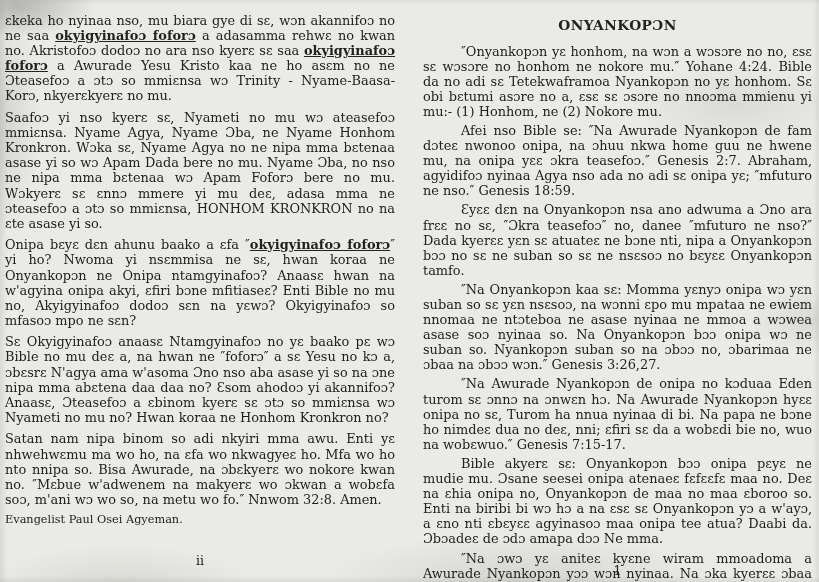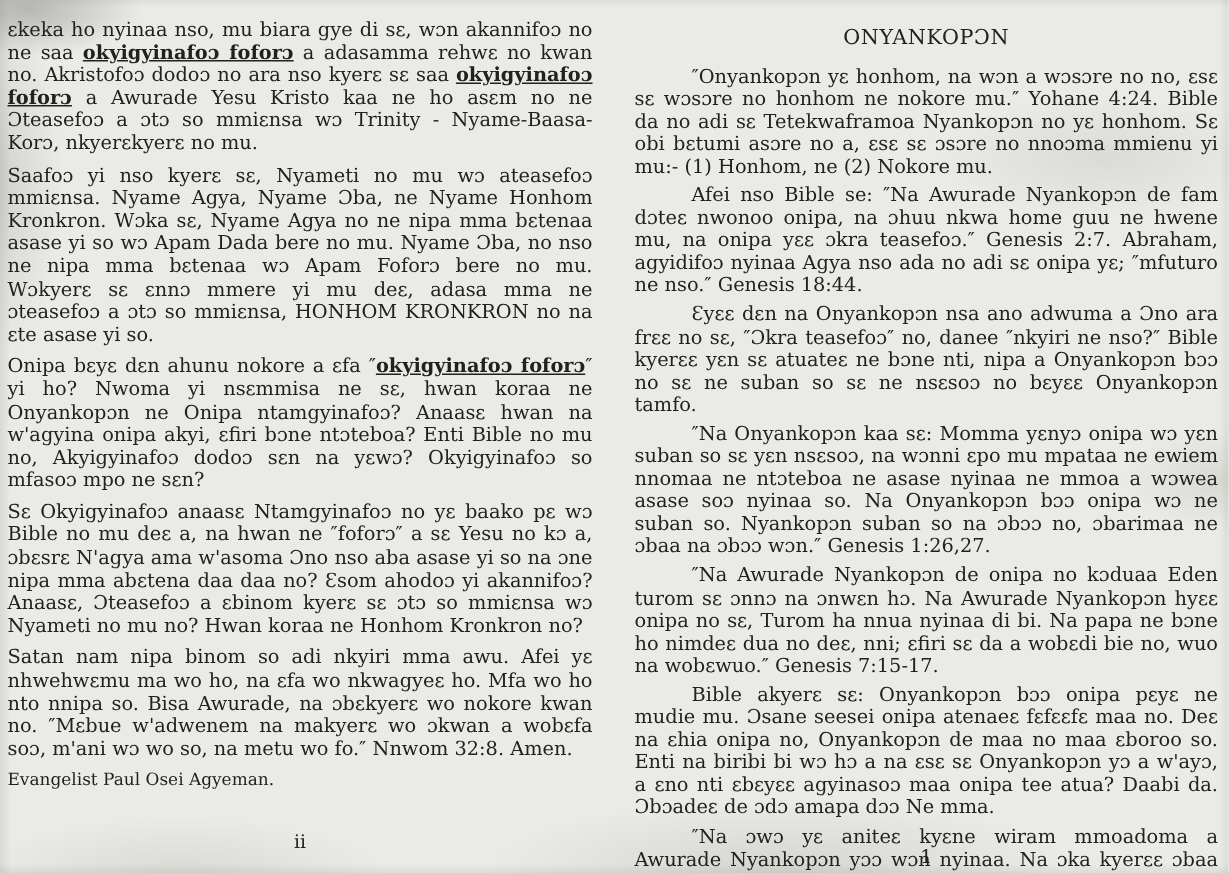--- a/index.html
+++ b/index.html
@@ -30,21 +30,21 @@
   .page-right { left: 423px; top: 16px; width: 389px; }
   p.body-par {
     margin: 0 0 6.5px 0;
     text-align: justify;
     font-size: 12.9px;
     line-height: 15.1px;
   }
   .page-right p.body-par { text-indent: 38px; margin-bottom: 4px; }
   .bu { font-weight: bold; text-decoration: underline; }
   .chapter-title {
-    text-align: center; font-weight: normal;
+    text-align: center; font-weight: bold;
     font-size: 13.8px; line-height: 18.5px;
     letter-spacing: 0.4px;
     margin-bottom: 9px;
   }
   .chapter-title .tl2 { text-decoration: underline; }
   .signature {
     margin-top: 3px;
     font-size: 11.3px; line-height: 14.8px;
     text-align: left;
   }
@@ -56,37 +56,37 @@
   .pagenum-right { left: 423px; top: 563px; width: 389px; }
 </style>
 </head>
 <body>
 
 <div class="scan-artifacts"></div>
 
 <div class="page page-left">
   <p class="body-par"><span>ɛkeka ho nyinaa nso, mu biara gye di sɛ, wɔn akannifoɔ no ne saa </span><span class="bu">okyigyinafoɔ foforɔ</span><span> a adasamma rehwɛ no kwan no. Akristofoɔ dodoɔ no ara nso kyerɛ sɛ saa </span><span class="bu">okyigyinafoɔ foforɔ</span><span> a Awurade Yesu Kristo kaa ne ho asɛm no ne Ɔteasefoɔ a ɔtɔ so mmiɛnsa wɔ Trinity - Nyame-Baasa-Korɔ, nkyerɛkyerɛ no mu.</span></p>
   <p class="body-par"><span>Saafoɔ yi nso kyerɛ sɛ, Nyameti no mu wɔ ateasefoɔ mmiɛnsa. Nyame Agya, Nyame Ɔba, ne Nyame Honhom Kronkron. Wɔka sɛ, Nyame Agya no ne nipa mma bɛtenaa asase yi so wɔ Apam Dada bere no mu. Nyame Ɔba, no nso ne nipa mma bɛtenaa wɔ Apam Foforɔ bere no mu. Wɔkyerɛ sɛ ɛnnɔ mmere yi mu deɛ, adasa mma ne ɔteasefoɔ a ɔtɔ so mmiɛnsa, HONHOM KRONKRON no na ɛte asase yi so.</span></p>
-  <p class="body-par"><span>Onipa bɛyɛ dɛn ahunu nokore a ɛfa ″</span><span class="bu">okyigyinafoɔ foforɔ</span><span>″ yi ho? Nwoma yi nsɛmmisa ne sɛ, hwan koraa ne Onyankopɔn ne Onipa ntamgyinafoɔ? Anaasɛ hwan na w'agyina onipa akyi, ɛfiri bɔne ntɔteboa? Enti Bible no mu no, Akyigyinafoɔ dodoɔ sɛn na yɛwɔ? Okyigyinafoɔ so mfasoɔ mpo ne sɛn?</span></p>
+  <p class="body-par"><span>Onipa bɛyɛ dɛn ahunu baako a ɛfa ″</span><span class="bu">okyigyinafoɔ foforɔ</span><span>″ yi ho? Nwoma yi nsɛmmisa ne sɛ, hwan koraa ne Onyankopɔn ne Onipa ntamgyinafoɔ? Anaasɛ hwan na w'agyina onipa akyi, ɛfiri bɔne mfitiaseɛ? Enti Bible no mu no, Akyigyinafoɔ dodoɔ sɛn na yɛwɔ? Okyigyinafoɔ so mfasoɔ mpo ne sɛn?</span></p>
   <p class="body-par"><span>Sɛ Okyigyinafoɔ anaasɛ Ntamgyinafoɔ no yɛ baako pɛ wɔ Bible no mu deɛ a, na hwan ne ″foforɔ″ a sɛ Yesu no kɔ a, ɔbɛsrɛ N'agya ama w'asoma Ɔno nso aba asase yi so na ɔne nipa mma abɛtena daa daa no? Ɛsom ahodoɔ yi akannifoɔ? Anaasɛ, Ɔteasefoɔ a ɛbinom kyerɛ sɛ ɔtɔ so mmiɛnsa wɔ Nyameti no mu no? Hwan koraa ne Honhom Kronkron no?</span></p>
-  <p class="body-par"><span>Satan nam nipa binom so adi nkyiri mma awu. Afei yɛ nhwehwɛmu ma wo ho, na ɛfa wo nkwagyeɛ ho. Mfa wo ho nto nnipa so. Bisa Awurade, na ɔbɛkyerɛ wo nokore kwan no. ″Mɛbue w'adwenem na makyerɛ wo ɔkwan a wobɛfa soɔ, m'ani wɔ wo so, na metu wo fo.″ Nnwom 32:8. Amen.</span></p>
+  <p class="body-par"><span>Satan nam nipa binom so adi nkyiri mma awu. Enti yɛ nhwehwɛmu ma wo ho, na ɛfa wo nkwagyeɛ ho. Mfa wo ho nto nnipa so. Bisa Awurade, na ɔbɛkyerɛ wo nokore kwan no. ″Mɛbue w'adwenem na makyerɛ wo ɔkwan a wobɛfa soɔ, m'ani wɔ wo so, na metu wo fo.″ Nnwom 32:8. Amen.</span></p>
   <div class="signature">
     <div>Evangelist Paul Osei Agyeman.</div>
 
   </div>
 </div>
 
 <div class="pagenum pagenum-left">ii</div>
 
 <div class="page page-right">
   <div class="chapter-title">
     <div class="tl1">ONYANKOPƆN</div>
   </div>
   <p class="body-par"><span>″Onyankopɔn yɛ honhom, na wɔn a wɔsɔre no no, ɛsɛ sɛ wɔsɔre no honhom ne nokore mu.″ Yohane 4:24. Bible da no adi sɛ Tetekwaframoa Nyankopɔn no yɛ honhom. Sɛ obi bɛtumi asɔre no a, ɛsɛ sɛ ɔsɔre no nnoɔma mmienu yi mu:- (1) Honhom, ne (2) Nokore mu.</span></p>
-  <p class="body-par"><span>Afei nso Bible se: ″Na Awurade Nyankopɔn de fam dɔteɛ nwonoo onipa, na ɔhuu nkwa home guu ne hwene mu, na onipa yɛɛ ɔkra teasefoɔ.″ Genesis 2:7. Abraham, agyidifoɔ nyinaa Agya nso ada no adi sɛ onipa yɛ; ″mfuturo ne nso.″ Genesis 18:44.</span></p>
-  <p class="body-par"><span>Ɛyɛɛ dɛn na Onyankopɔn nsa ano adwuma a Ɔno ara frɛɛ no sɛ, ″Ɔkra teasefoɔ″ no, danee ″nkyiri ne nso?″ Bible kyerɛɛ yɛn sɛ atuateɛ ne bɔne nti, nipa a Onyankopɔn bɔɔ no sɛ ne suban so sɛ ne nsɛsoɔ no bɛyɛɛ Onyankopɔn tamfo.</span></p>
-  <p class="body-par"><span>″Na Onyankopɔn kaa sɛ: Momma yɛnyɔ onipa wɔ yɛn suban so sɛ yɛn nsɛsoɔ, na wɔnni ɛpo mu mpataa ne ewiem nnomaa ne ntɔteboa ne asase nyinaa ne mmoa a wɔwea asase soɔ nyinaa so. Na Onyankopɔn bɔɔ onipa wɔ ne suban so. Nyankopɔn suban so na ɔbɔɔ no, ɔbarimaa ne ɔbaa na ɔbɔɔ wɔn.″ Genesis 1:26,27.</span></p>
+  <p class="body-par"><span>Afei nso Bible se: ″Na Awurade Nyankopɔn de fam dɔteɛ nwonoo onipa, na ɔhuu nkwa home guu ne hwene mu, na onipa yɛɛ ɔkra teasefoɔ.″ Genesis 2:7. Abraham, agyidifoɔ nyinaa Agya nso ada no adi sɛ onipa yɛ; ″mfuturo ne nso.″ Genesis 18:59.</span></p>
+  <p class="body-par"><span>Ɛyɛɛ dɛn na Onyankopɔn nsa ano adwuma a Ɔno ara frɛɛ no sɛ, ″Ɔkra teasefoɔ″ no, danee ″mfuturo ne nso?″ Dada kyerɛɛ yɛn sɛ atuateɛ ne bɔne nti, nipa a Onyankopɔn bɔɔ no sɛ ne suban so sɛ ne nsɛsoɔ no bɛyɛɛ Onyankopɔn tamfo.</span></p>
+  <p class="body-par"><span>″Na Onyankopɔn kaa sɛ: Momma yɛnyɔ onipa wɔ yɛn suban so sɛ yɛn nsɛsoɔ, na wɔnni ɛpo mu mpataa ne ewiem nnomaa ne ntɔteboa ne asase nyinaa ne mmoa a wɔwea asase soɔ nyinaa so. Na Onyankopɔn bɔɔ onipa wɔ ne suban so. Nyankopɔn suban so na ɔbɔɔ no, ɔbarimaa ne ɔbaa na ɔbɔɔ wɔn.″ Genesis 3:26,27.</span></p>
   <p class="body-par"><span>″Na Awurade Nyankopɔn de onipa no kɔduaa Eden turom sɛ ɔnnɔ na ɔnwɛn hɔ. Na Awurade Nyankopɔn hyɛɛ onipa no sɛ, Turom ha nnua nyinaa di bi. Na papa ne bɔne ho nimdeɛ dua no deɛ, nni; ɛfiri sɛ da a wobɛdi bie no, wuo na wobɛwuo.″ Genesis 7:15-17.</span></p>
   <p class="body-par"><span>Bible akyerɛ sɛ: Onyankopɔn bɔɔ onipa pɛyɛ ne mudie mu. Ɔsane seesei onipa atenaeɛ fɛfɛɛfɛ maa no. Deɛ na ɛhia onipa no, Onyankopɔn de maa no maa ɛboroo so. Enti na biribi bi wɔ hɔ a na ɛsɛ sɛ Onyankopɔn yɔ a w'ayɔ, a ɛno nti ɛbɛyɛɛ agyinasoɔ maa onipa tee atua? Daabi da. Ɔbɔadeɛ de ɔdɔ amapa dɔɔ Ne mma.</span></p>
   <p class="body-par"><span>″Na ɔwɔ yɛ aniteɛ kyɛne wiram mmoadoma a Awurade Nyankopɔn yɔɔ wɔn nyinaa. Na ɔka kyerɛɛ ɔbaa no sɛ: Ampa ara Onyankopɔn aka sɛ: Monnni turom ha nnua nyinaa bi? Na ɔbaa no ka kyerɛɛ ɔwɔ no sɛ: Turom ha nnua aba no, yedi bi;</span></p>
 </div>
 
 <div class="pagenum pagenum-right">1</div>
 
 </body></html>

